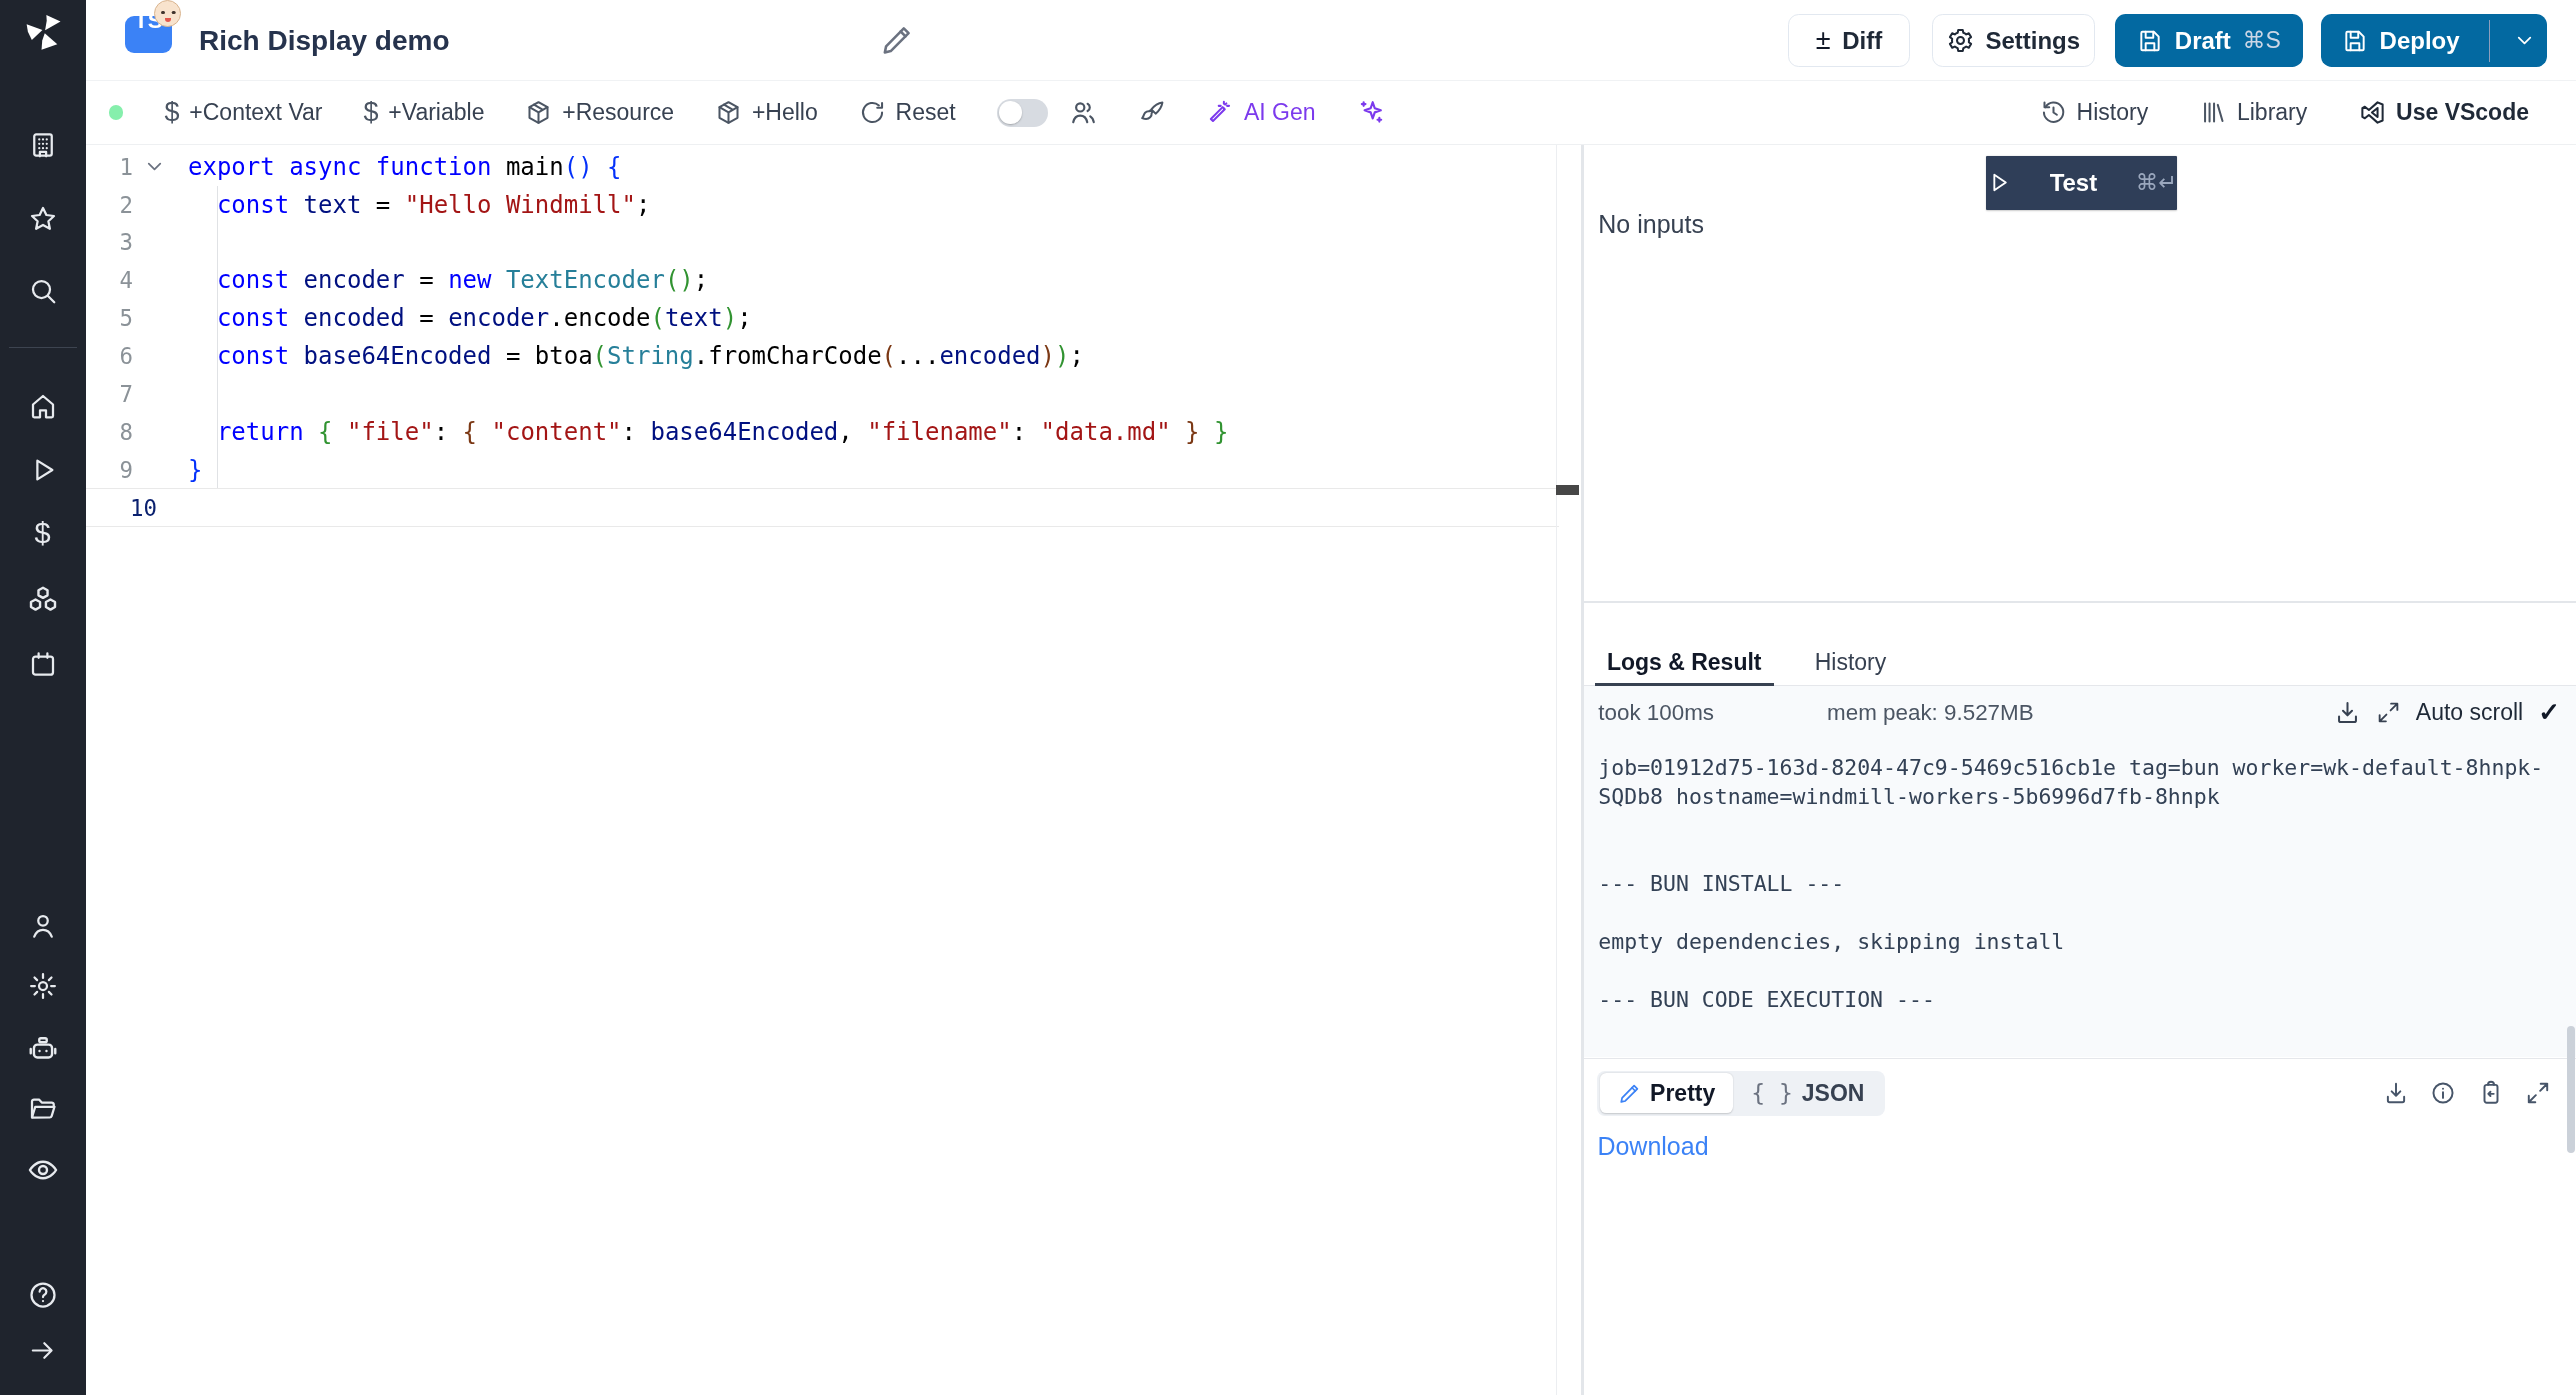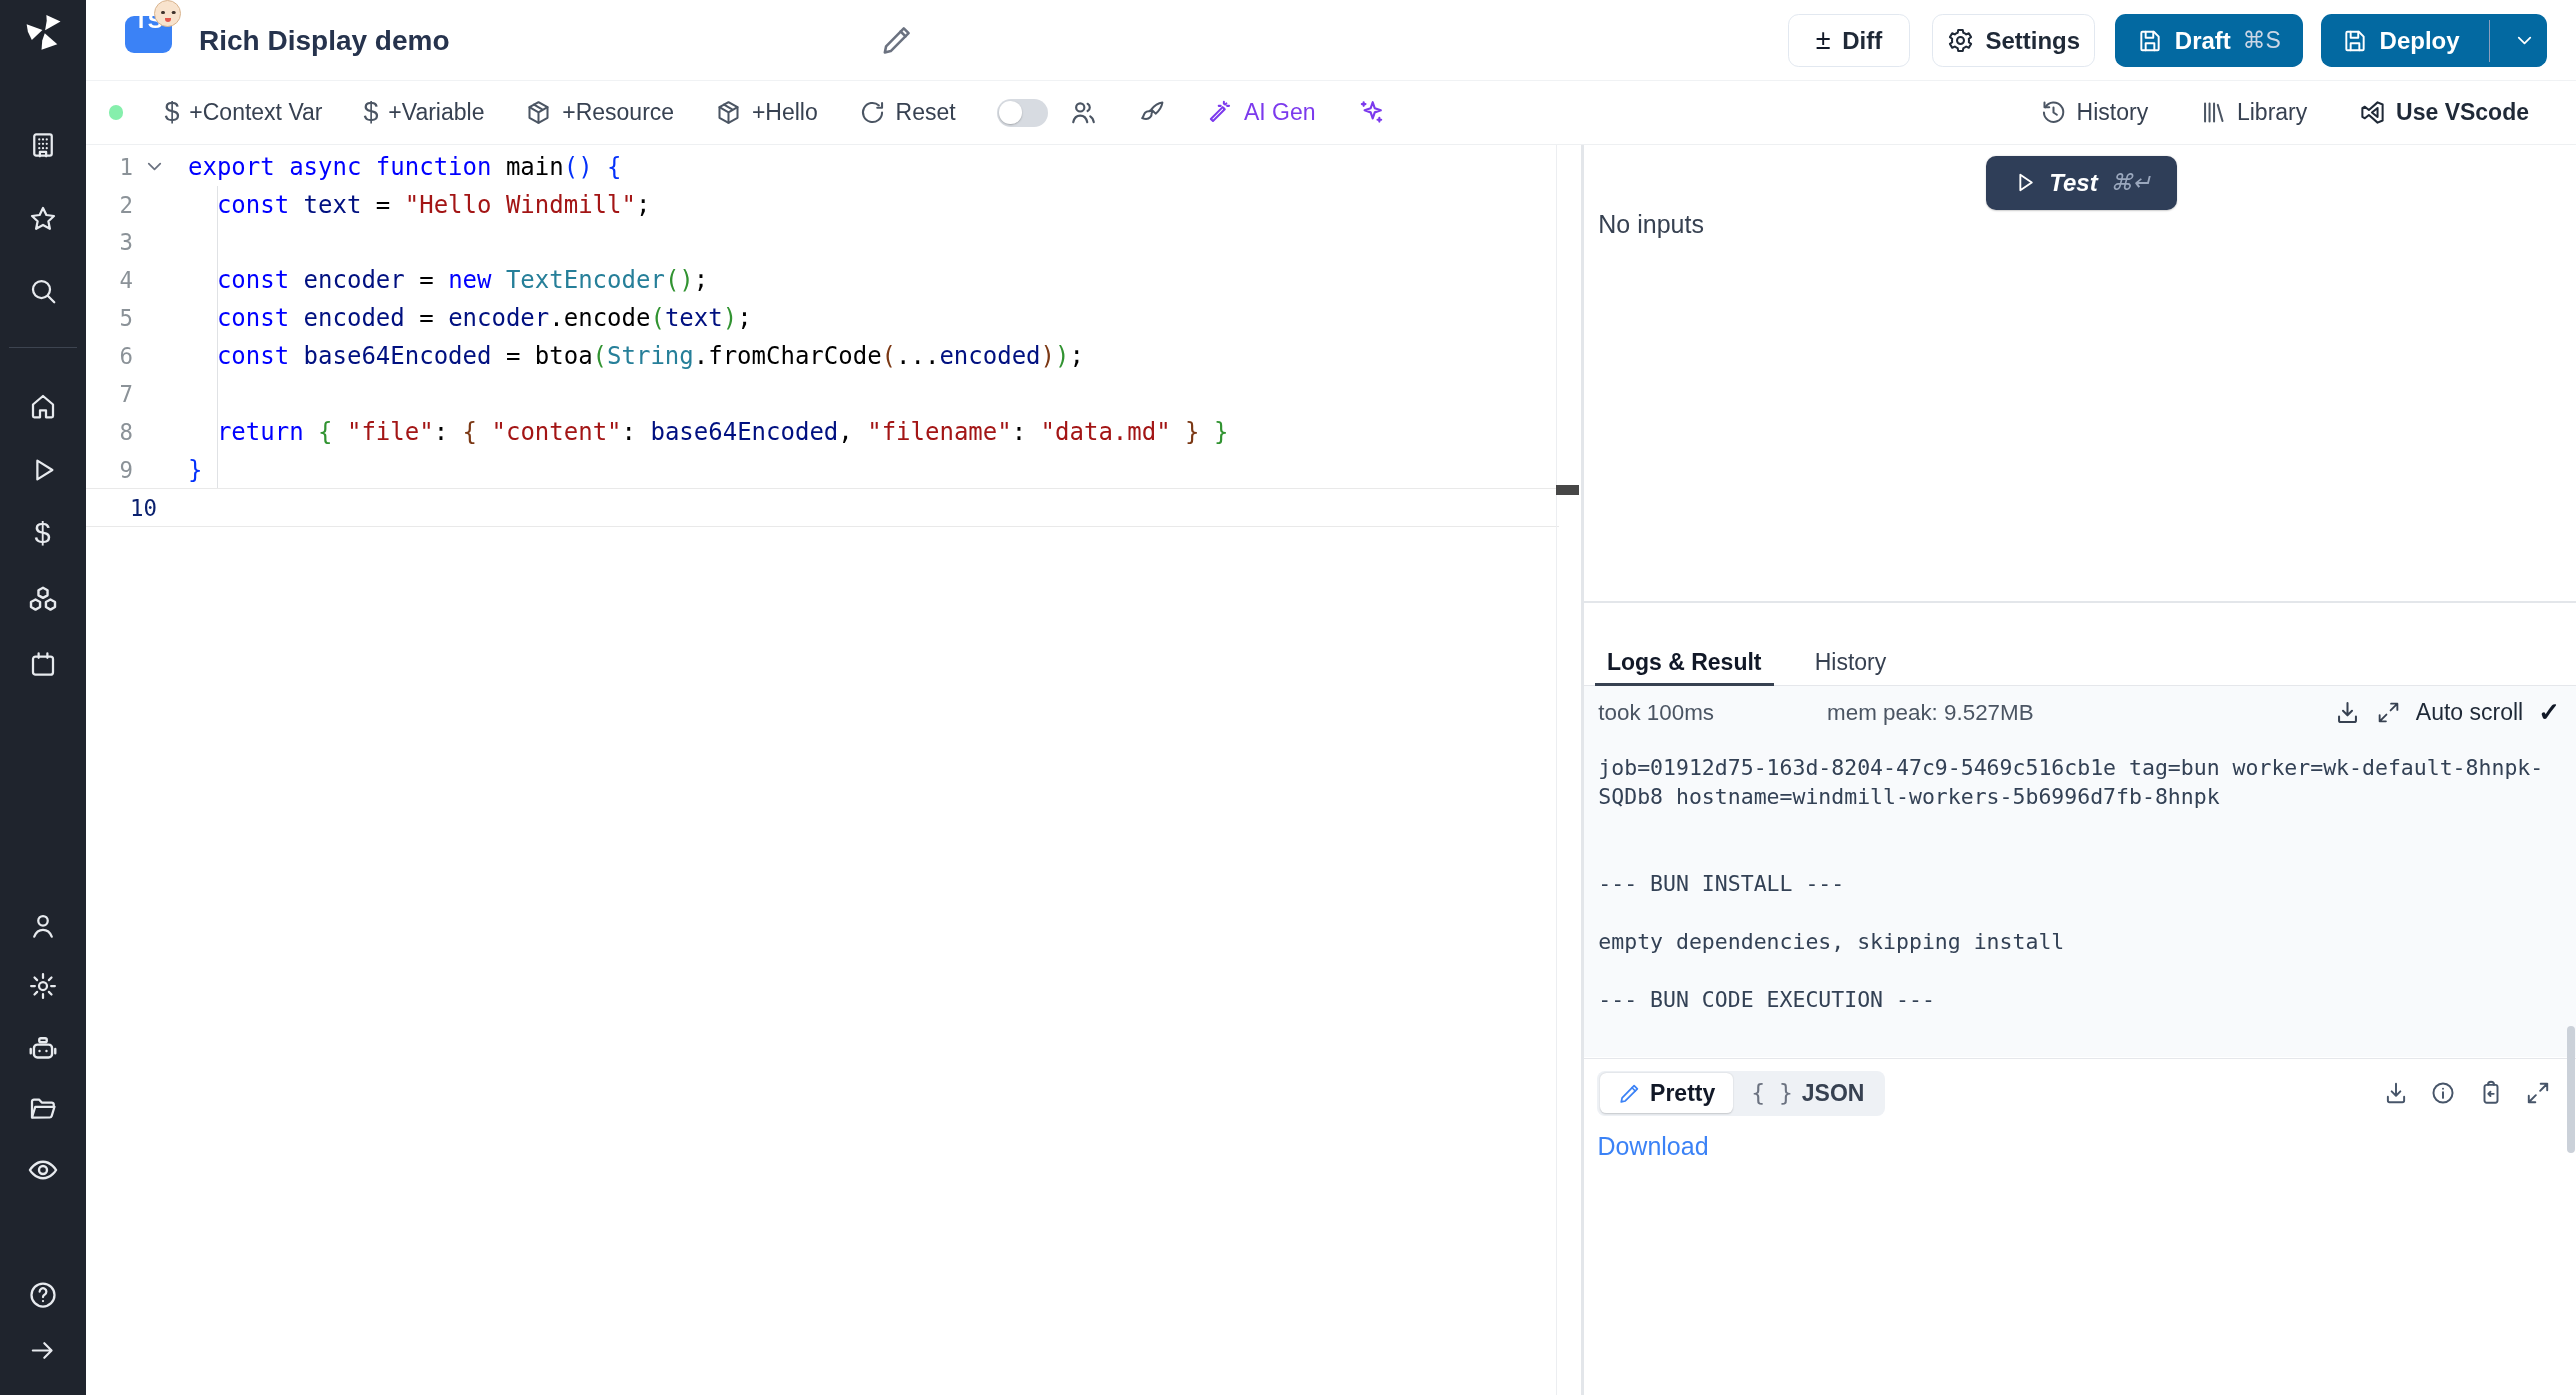--- a/index.html
+++ b/index.html
@@ -65,22 +65,22 @@
   .current-line { position:absolute; left:0; right:23px; top:344px; height:39px; border-top:1.8px solid #e9e9e9; border-bottom:1.8px solid #e9e9e9; }
   .fold-chev { position:absolute; left:57px; top:10.7px; width:23px; height:23px; color:#6b7280; }
   .ruler-border { position:absolute; left:1470px; top:0; bottom:0; border-left:0.9px solid #eceef1; }
   .ruler-cursor { position:absolute; left:1470px; top:341px; width:23px; height:9.8px; background:#474747; }
 
   .v-splitter { position:absolute; left:1581px; top:144px; width:2.7px; bottom:0; background:#e3e6ea; }
 
   
   .right-panel { position:absolute; left:1584px; top:144px; right:0; bottom:0; background:#fff; }
   .inputs-pane { position:absolute; left:0; right:0; top:0; height:457px; }
-  .test-btn { position:absolute; left:402px; top:11.6px; width:191px; height:54px; border-radius:10px; background:#2f3e58; color:#fff;
-    display:flex; align-items:center; justify-content:center; gap:12.5px; font-size:24px; font-weight:700; box-shadow:0 0.9px 1.8px rgba(0,0,0,.2);font-style:italic; }
+  .test-btn { position:absolute; left:402px; top:11.6px; width:191px; height:54px; border-radius:1px; background:#2f3e58; color:#fff;
+    display:flex; align-items:center; justify-content:space-between; gap:12.5px; font-size:24px; font-weight:700; box-shadow:0 0.9px 1.8px rgba(0,0,0,.2); }
   .test-kbd { color:#9aa7bd; font-weight:400; font-size:22.4px; }
   .no-inputs { position:absolute; left:14.3px; top:66px; font-size:25px; color:#374151; }
   .h-splitter { position:absolute; left:0; right:0; top:457px; height:1.8px; background:#e3e6ea; }
 
   .results-pane { position:absolute; left:0; right:0; top:459px; bottom:0;margin-top:36px; }
   .tabs-row { position:absolute; left:0; right:0; top:0; height:47px; border-bottom:0.9px solid #e5e7eb; display:flex; align-items:center; padding-left:10.7px; }
   .tab { position:relative; height:47px; display:flex; align-items:center; justify-content:center; font-size:23px; }
   .tab.active { width:179px; font-weight:700; color:#111827; }
   .tab.active:after { content:""; position:absolute; left:0; right:0; bottom:-0.9px; height:3.6px; background:#374151; }
   .tab.plain { margin-left:32px; color:#374151; padding:0 9px; }

